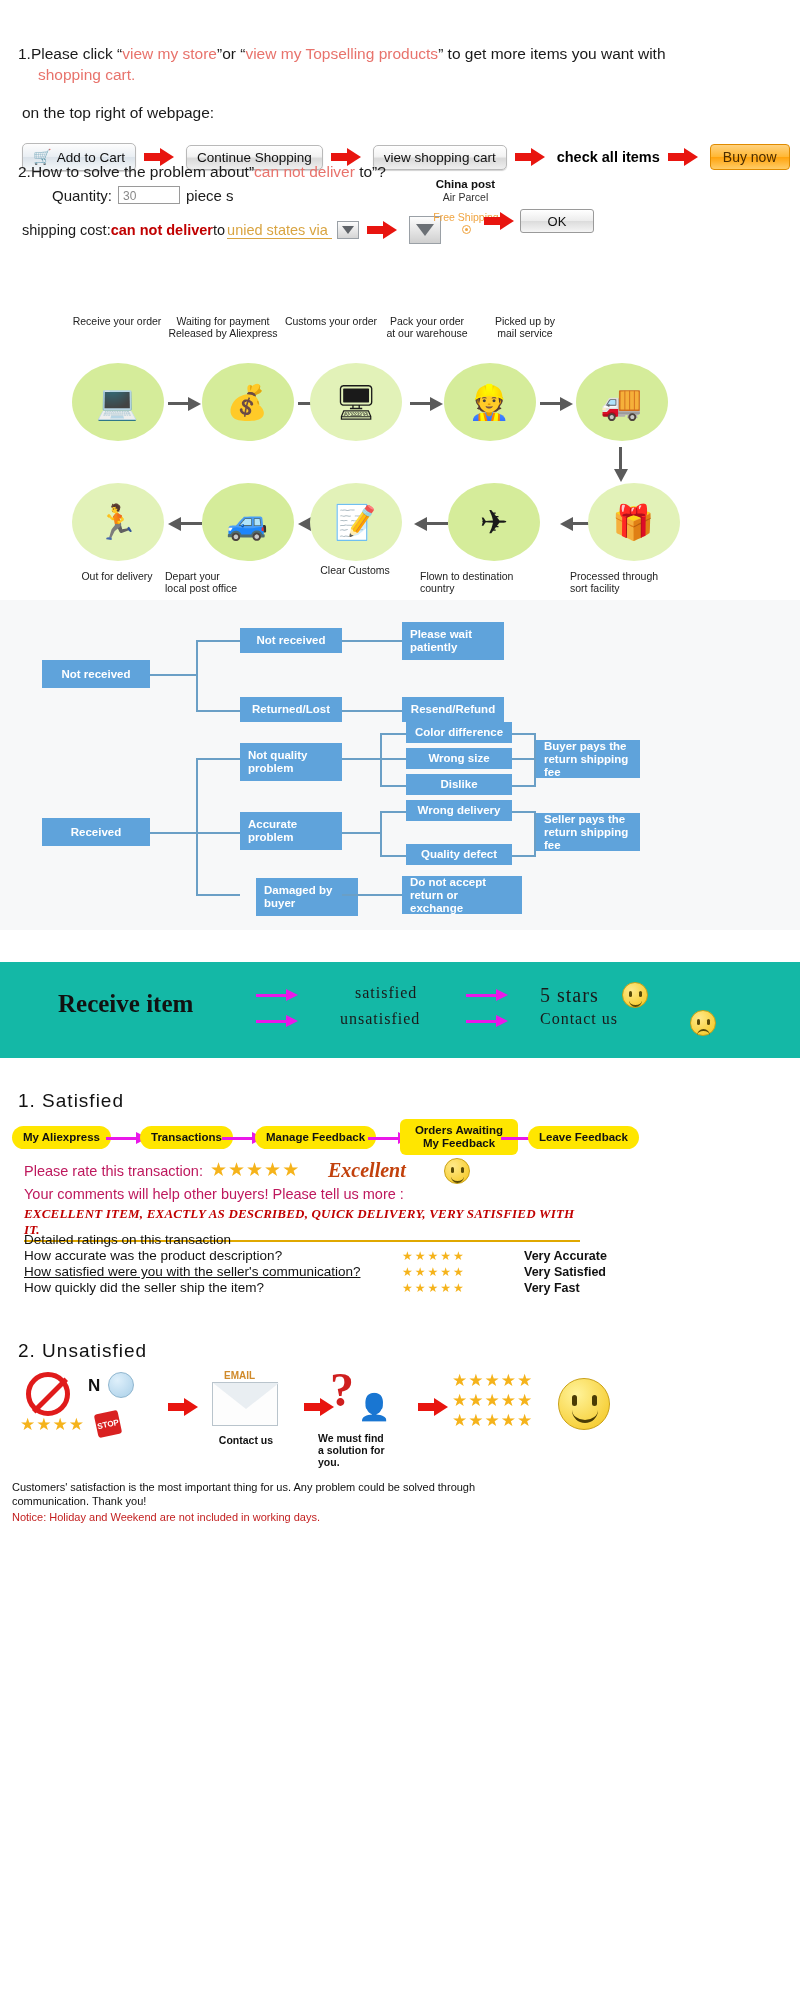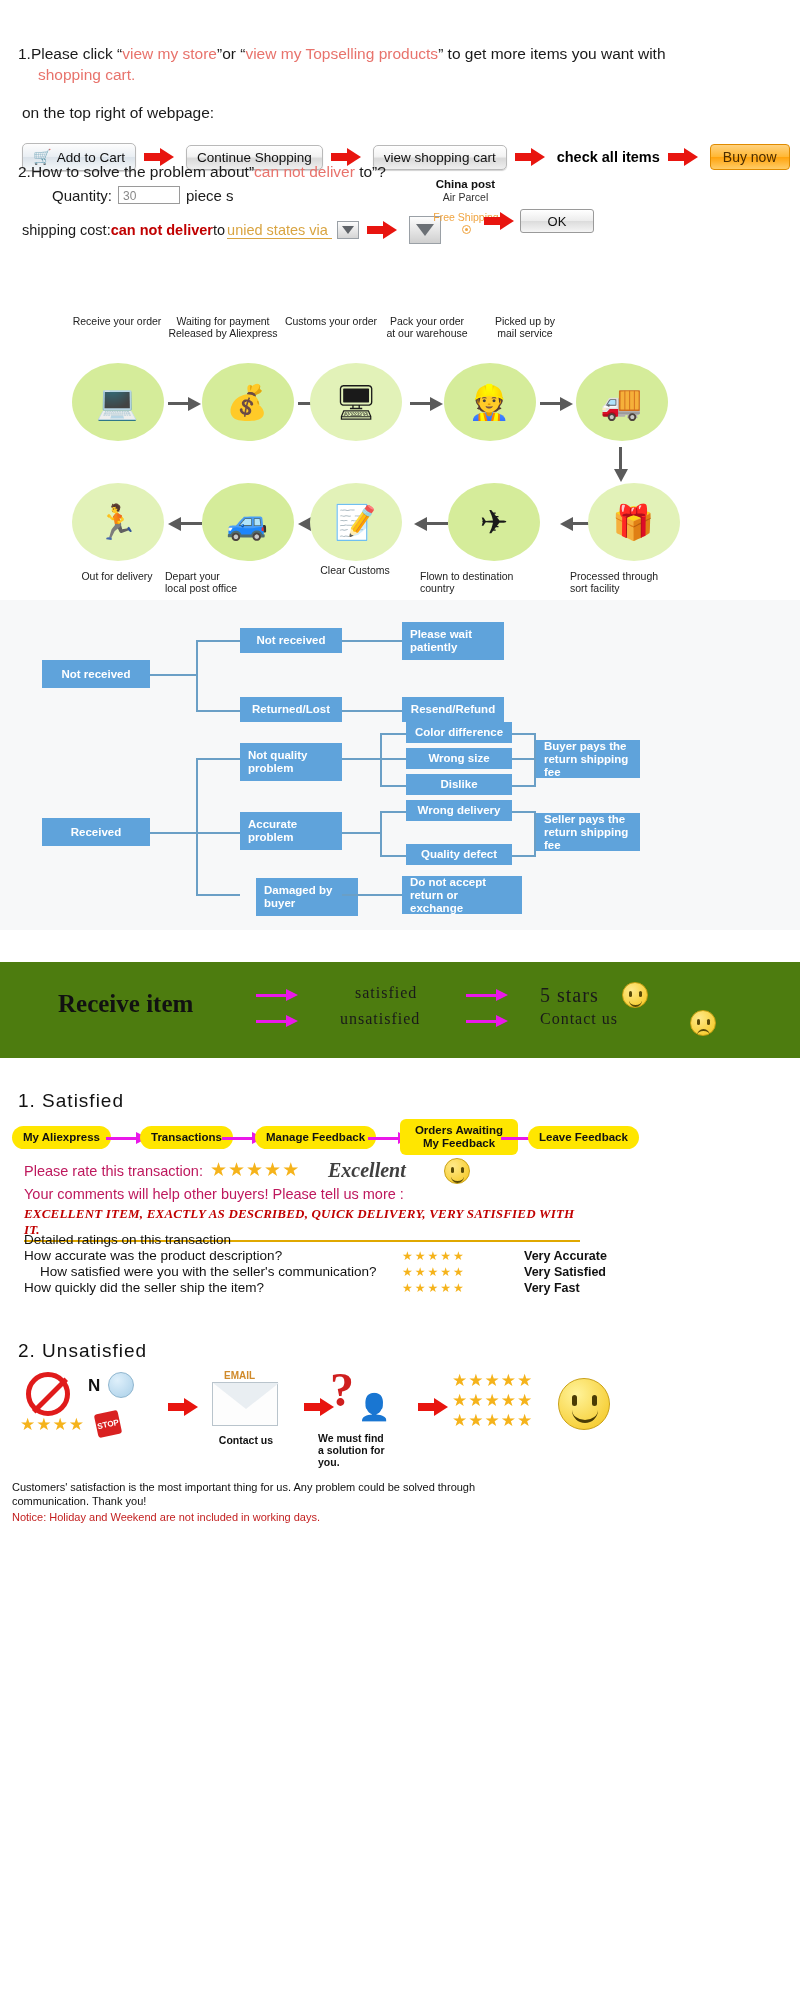--- a/index.html
+++ b/index.html
@@ -121,21 +121,21 @@
   .tbox{
     position:absolute;background:#5fa3db;color:#fff;font-weight:bold;
     font-size:11.5px;line-height:13px;display:flex;align-items:center;
     padding:4px 8px;
   }
   .tline{position:absolute;background:#6a9fc6;}
   .tline.h{height:1.5px;}
   .tline.v{width:1.5px;}
 
   
-  .pink{position:absolute;left:0;top:962px;width:800px;height:96px;background:#4d7c0f;}
+  .pink{position:absolute;left:0;top:962px;width:800px;height:96px;background:#14b8a6;}
   .pink .title{position:absolute;left:58px;top:28px;font-family:"Liberation Serif",serif;
     font-weight:bold;font-size:25px;color:#111;}
   .pink .w1{position:absolute;left:355px;top:22px;font-family:"Liberation Serif",serif;font-size:16px;letter-spacing:1px;}
   .pink .w2{position:absolute;left:340px;top:48px;font-family:"Liberation Serif",serif;font-size:16px;letter-spacing:1px;}
   .pink .w3{position:absolute;left:540px;top:22px;font-family:"Liberation Serif",serif;font-size:20px;letter-spacing:1px;}
   .pink .w4{position:absolute;left:540px;top:48px;font-family:"Liberation Serif",serif;font-size:16px;letter-spacing:1px;}
   .smiley{width:26px;height:26px;border-radius:50%;
     background:radial-gradient(circle at 35% 30%,#ffe98a,#f5c518);
     border:1px solid #caa114;display:inline-block;position:absolute;}
   .smiley::before{content:"";position:absolute;left:6px;top:8px;width:3px;height:6px;background:#5a4a06;border-radius:2px;
@@ -146,21 +146,21 @@
 
   
   .h2{position:absolute;font-size:19px;font-weight:normal;color:#111;letter-spacing:1px;}
   .pill{
     background:#ffe600;border-radius:14px;padding:5px 11px;font-size:11.5px;
     font-weight:bold;color:#111;white-space:nowrap;line-height:13px;text-align:center;
     position:absolute;
   }
   .rateline{position:absolute;font-size:14.5px;color:#be185d;}
   .stars{color:#f5b31b;font-size:19px;letter-spacing:1px;}
-  .excellent{font-family:"Liberation Serif",serif;font-style:italic;font-weight:bold;font-size:20px;color:#404040;}
+  .excellent{font-family:"Liberation Serif",serif;font-style:italic;font-weight:bold;font-size:20px;color:#c2410c;}
   .redcomment{position:absolute;font-family:"Liberation Serif",serif;font-style:italic;font-weight:bold;
     font-size:13px;color:#c00000;border-bottom:2px solid #e0a800;padding-bottom:2px;letter-spacing:.2px;}
   .detline{position:absolute;font-size:13.5px;color:#111;}
   .ministars{color:#f5b31b;font-size:12px;letter-spacing:2px;position:absolute;}
   .detval{position:absolute;font-size:12.5px;font-weight:bold;color:#111;margin-left:44px;}
 
   
   .nosign{position:absolute;width:44px;height:44px;border:5px solid #e01b1b;border-radius:50%;}
   .nosign::after{content:"";position:absolute;left:-4px;top:16px;width:46px;height:5px;background:#e01b1b;transform:rotate(-45deg);}
   .bigstars{position:absolute;color:#f5b31b;font-size:17px;letter-spacing:1px;line-height:17px;}
@@ -405,21 +405,21 @@
 
   <div class="rateline" style="left:24px;top:1163px;">Please rate this transaction:</div>
   <div class="stars" style="position:absolute;left:210px;top:1158px;">★★★★★</div>
   <div class="excellent" style="position:absolute;left:328px;top:1159px;">Excellent</div>
   <div class="smiley" style="left:444px;top:1158px;"></div>
   <div class="rateline" style="left:24px;top:1186px;">Your comments will help other buyers! Please tell us more :</div>
   <div class="redcomment" style="left:24px;top:1206px;width:556px;">EXCELLENT ITEM, EXACTLY AS DESCRIBED, QUICK DELIVERY, VERY SATISFIED WITH IT.</div>
 
   <div class="detline" style="left:24px;top:1232px;">Detailed ratings on this transaction</div>
   <div class="detline" style="left:24px;top:1248px;">How accurate was the product description?</div>
-  <div class="detline" style="left:40px;top:1264px;">How satisfied were you with the seller's communication?</div>
+  <div class="detline" style="left:24px;top:1264px;text-decoration:underline;">How satisfied were you with the seller's communication?</div>
   <div class="detline" style="left:24px;top:1280px;">How quickly did the seller ship the item?</div>
   <div class="ministars" style="left:402px;top:1249px;">★★★★★</div>
   <div class="ministars" style="left:402px;top:1265px;">★★★★★</div>
   <div class="ministars" style="left:402px;top:1281px;">★★★★★</div>
   <div class="detval" style="left:480px;top:1249px;">Very Accurate</div>
   <div class="detval" style="left:480px;top:1265px;">Very Satisfied</div>
   <div class="detval" style="left:480px;top:1281px;">Very Fast</div>
 
   <div class="h2" style="left:18px;top:1340px;">2. Unsatisfied</div>
 

